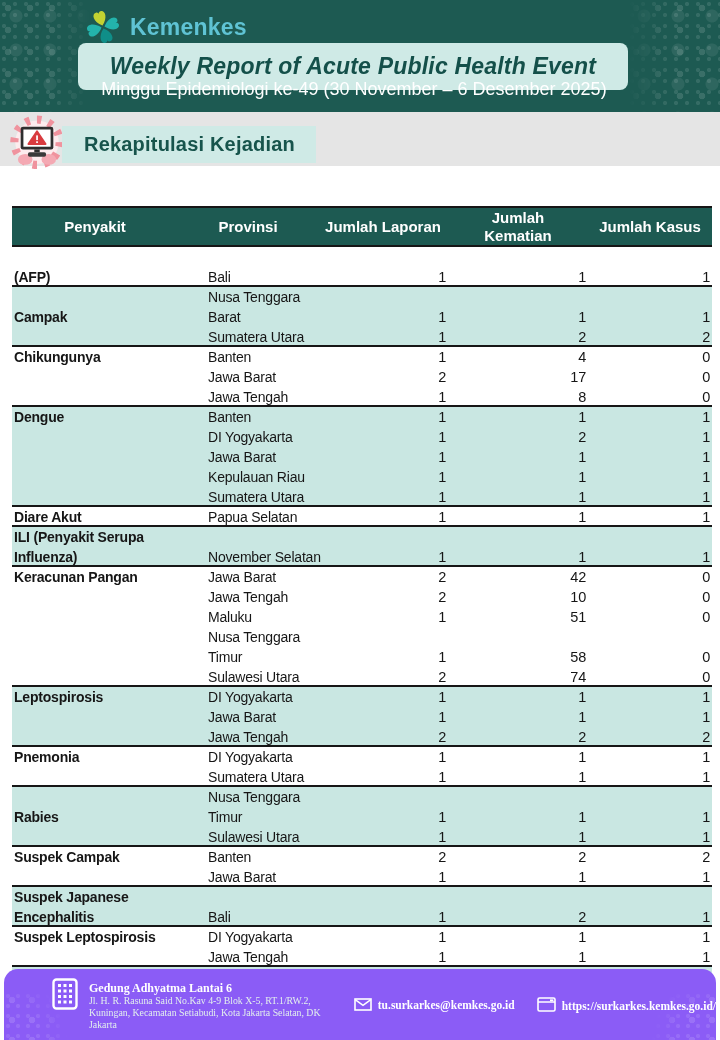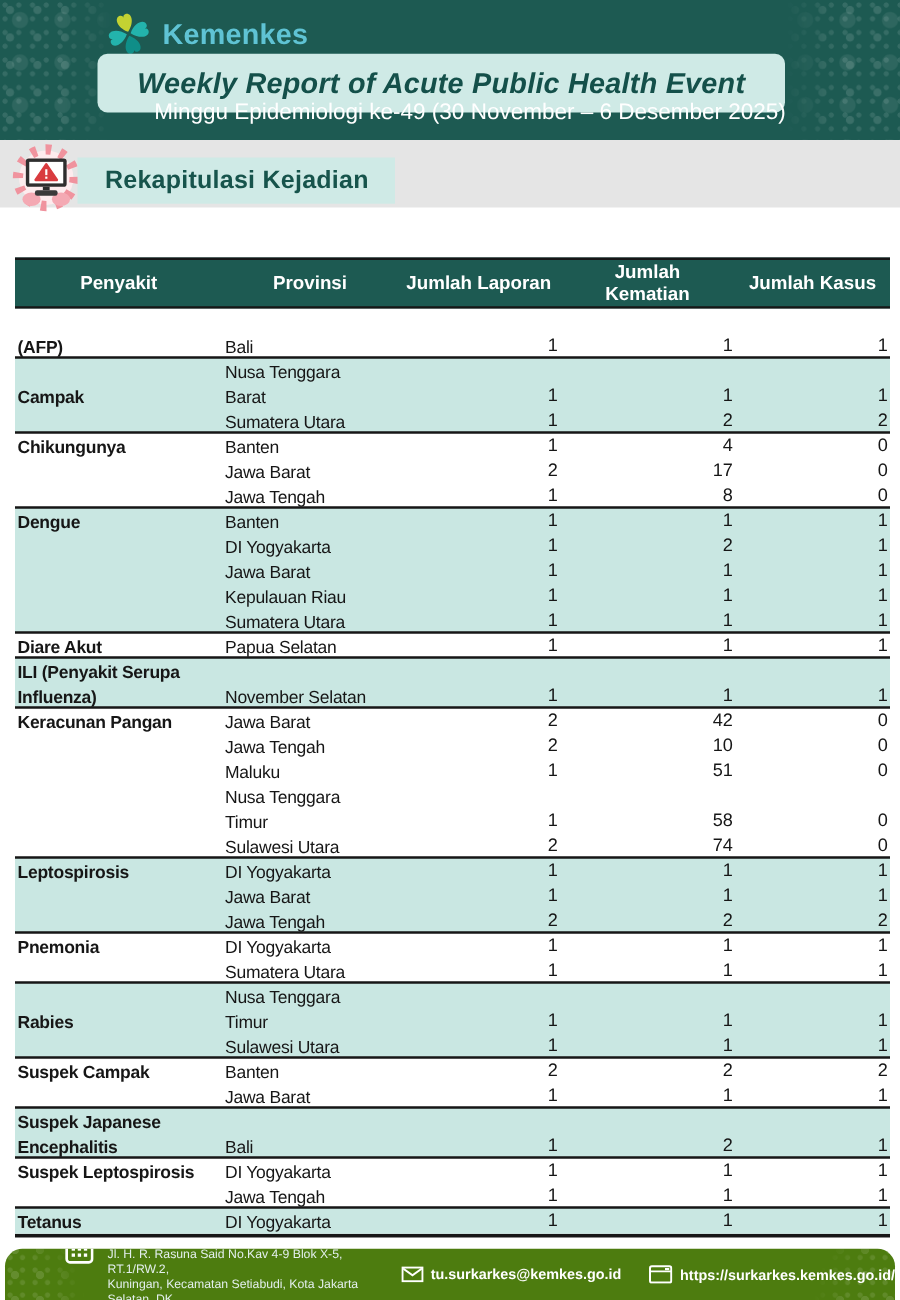--- a/index.html
+++ b/index.html
@@ -23,21 +23,21 @@
   .bleft{left:0;-webkit-mask-image:linear-gradient(to right,#000 55%,transparent);mask-image:linear-gradient(to right,#000 55%,transparent);}
   .bright{right:0;-webkit-mask-image:linear-gradient(to left,#000 55%,transparent);mask-image:linear-gradient(to left,#000 55%,transparent);}
   .brand{position:absolute;left:84px;top:8px;display:flex;align-items:center;gap:8px;}
   .brand-name{font-size:23px;font-weight:700;color:#5fc3d4;letter-spacing:.2px;text-align:right;}
   .title-pill{
     position:absolute;left:78px;top:43px;width:550px;height:47px;
     background:#cfeae6;border-radius:8px;display:flex;align-items:center;justify-content:center;
     font-size:23px;font-weight:700;font-style:italic;color:#14504a;letter-spacing:.2px;white-space:nowrap;
   }
   .subtitle{
-    position:absolute;left:76px;top:79px;width:600px;text-align:center;
+    position:absolute;left:54px;top:79px;width:600px;text-align:center;
     font-size:18px;color:#ffffff;white-space:nowrap;
   }
   
   .recap{position:relative;width:720px;height:54px;background:#e5e5e5;}
   .recap-icon{position:absolute;left:8px;top:3px;}
   .recap-label{
     position:absolute;left:62px;top:14px;width:254px;height:37px;background:#cfeae6;
     display:flex;align-items:center;padding-left:22px;
     font-size:20px;font-weight:700;color:#17544c;letter-spacing:.2px;
   }
@@ -54,26 +54,26 @@
   .thead .hc .wrap{display:inline-block;width:76px;}
   .tline{
     display:grid;grid-template-columns:166px 140px 130px 140px 124px;
     height:20px;line-height:20px;
   }
   .tgroup + .tgroup{box-shadow:0 -2px 0 #161616;}
   .tgroup.mint{background:#c9e7e2;}
   .tgroup.white{background:#ffffff;}
   .cell{white-space:nowrap;overflow:visible;font-size:14px;color:#161616;letter-spacing:-.2px;}
   .c-name{font-weight:700;padding-left:2px;}
-  .c-prov{padding-left:2px;}
+  .c-prov{padding-left:2px;margin-left:28px;}
   .c-num{text-align:right;padding-right:2px;font-size:14.5px;}
   
   .pfooter{
-    position:absolute;left:4px;right:4px;bottom:0;height:41px;background:#4d7c0f;
-    border-radius:14px 14px 0 0;color:#fff;display:flex;align-items:center;overflow:hidden;
+    position:absolute;left:4px;right:4px;bottom:0;height:71px;background:#8b5cf6;
+    border-radius:14px 14px 0 0;color:#fff;display:flex;align-items:center;overflow:hidden;font-family:Liberation Serif, serif;
   }
   .fcorner{
     position:absolute;bottom:0;width:72px;height:48px;pointer-events:none;
     background-image:
       radial-gradient(circle 3px at 8px 8px, rgba(255,255,255,.13) 3px, transparent 3.6px),
       radial-gradient(circle 1.8px at 4px 4px, rgba(255,255,255,.11) 1.8px, transparent 2.4px);
     background-size:20px 20px,10px 10px;
   }
   .fcl{left:0;-webkit-mask-image:radial-gradient(circle at 0 100%,#000 45%,transparent 75%);mask-image:radial-gradient(circle at 0 100%,#000 45%,transparent 75%);}
   .fcr{right:0;-webkit-mask-image:radial-gradient(circle at 100% 100%,#000 45%,transparent 75%);mask-image:radial-gradient(circle at 100% 100%,#000 45%,transparent 75%);}

